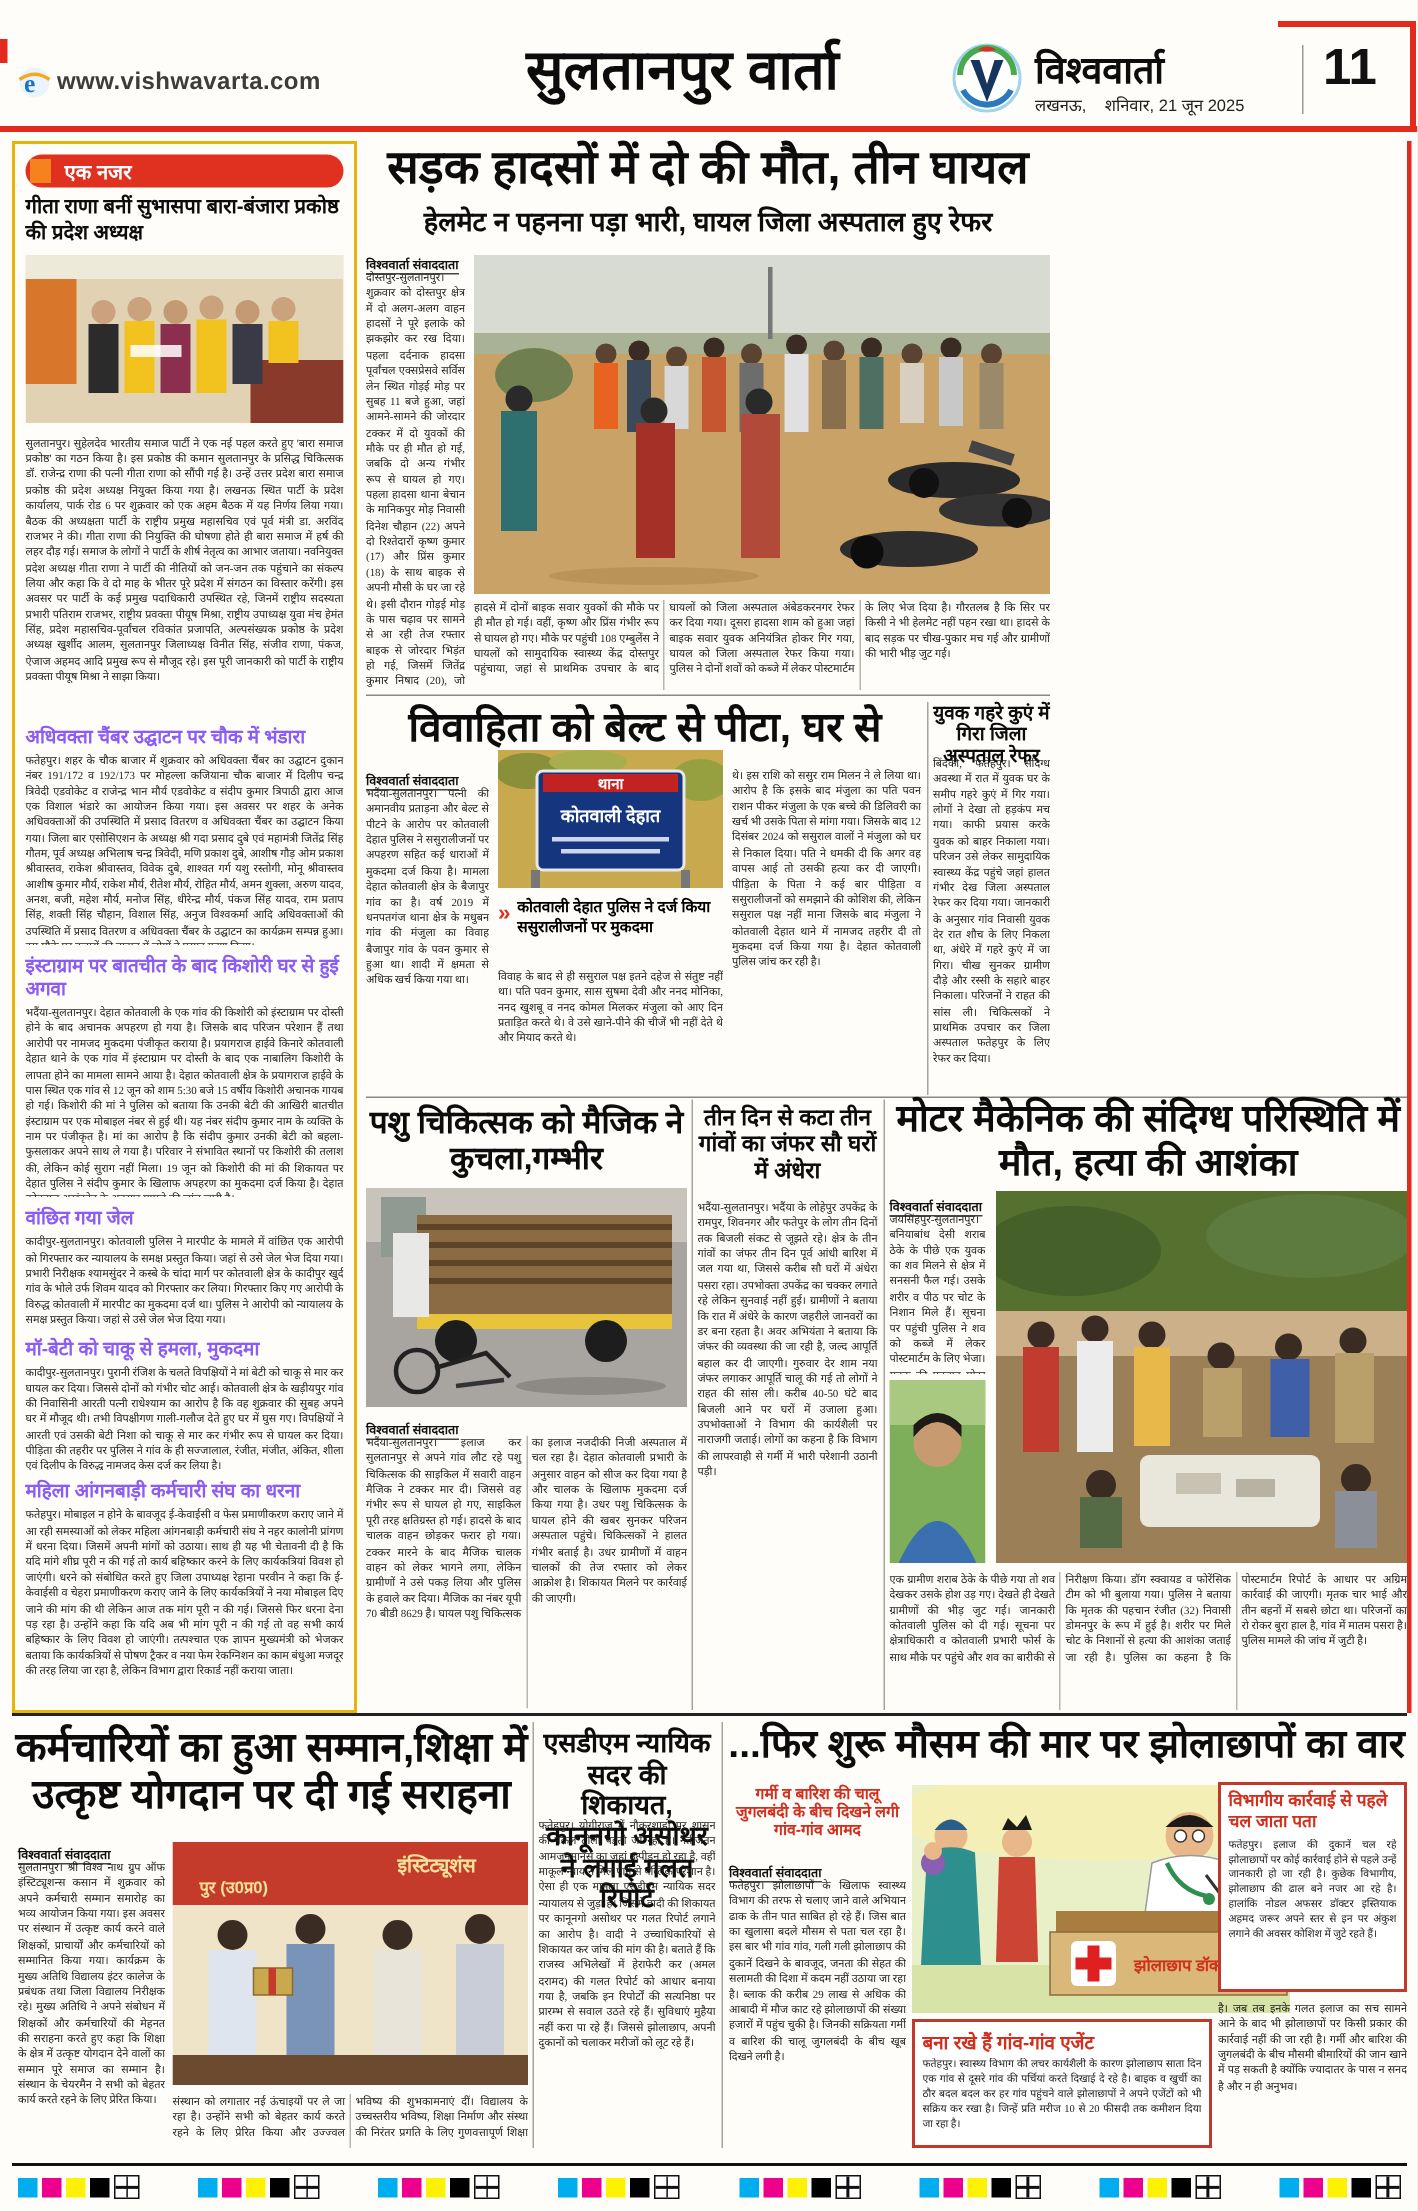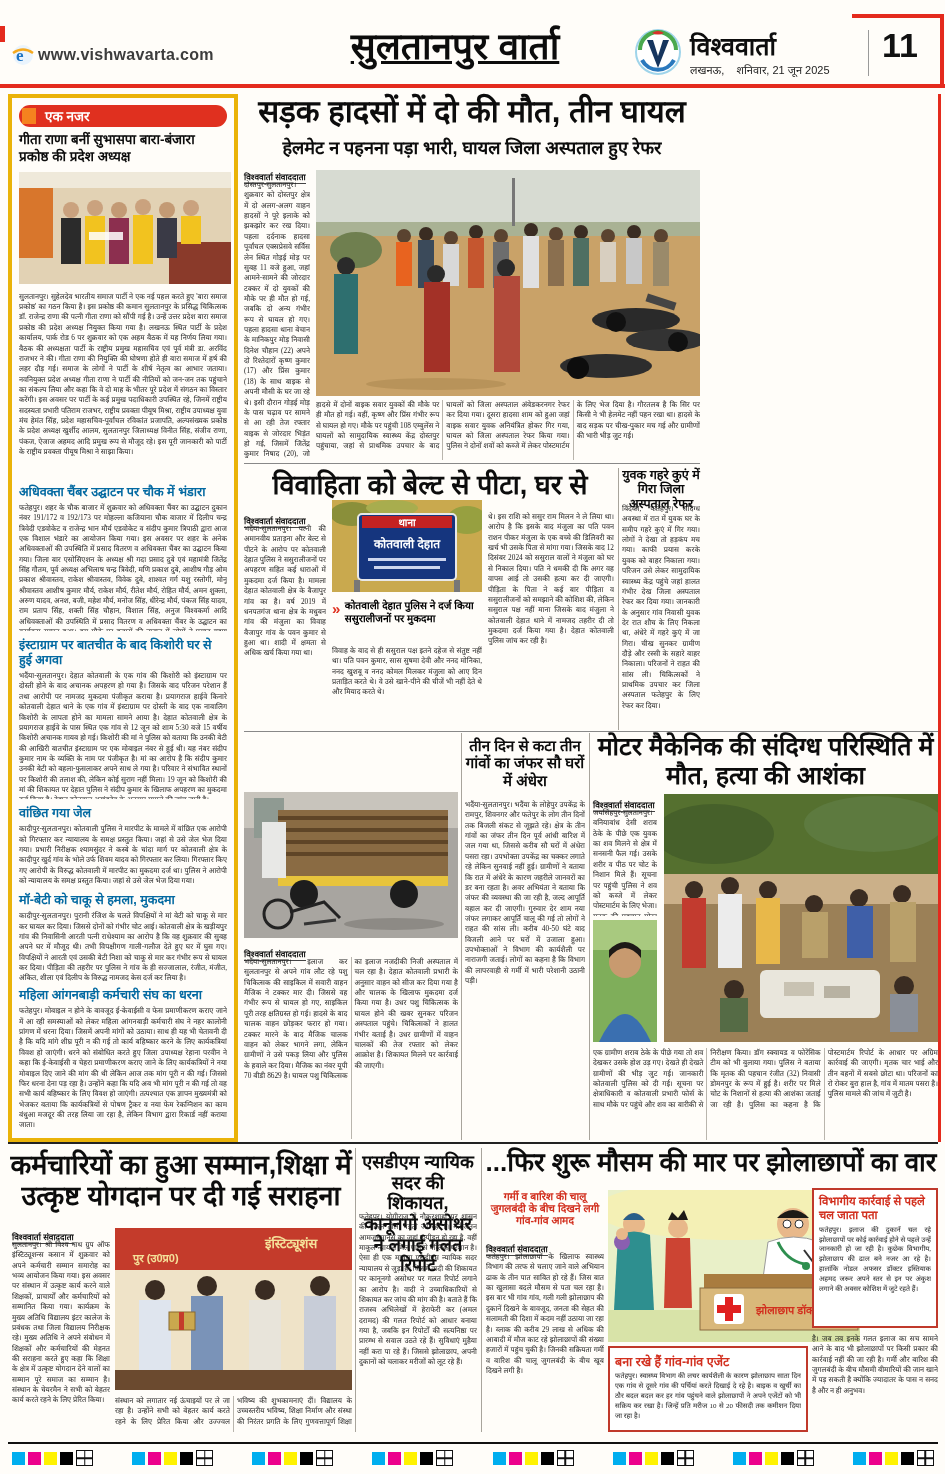--- a/index.html
+++ b/index.html
@@ -6,21 +6,21 @@
   .page{position:relative;width:945px;height:1474px;background:#fffdf9;overflow:hidden;
         font-family:"Liberation Sans",sans-serif;}
   .abs{position:absolute;}
   .body-txt{font-size:7.3px;line-height:1.42;color:#1c1c1c;text-align:justify;overflow:hidden;
             font-family:"Liberation Serif",serif;word-break:break-word;}
   .cols2{column-count:2;column-gap:7px;column-rule:1px solid #b9b5ad;}
   .cols3{column-count:3;column-gap:7px;column-rule:1px solid #b9b5ad;}
   .byline{font-size:8.4px;font-weight:bold;color:#111;border-bottom:1px solid #444;
           display:inline-block;padding-bottom:1px;}
   .hl{font-weight:bold;color:#0c0c0c;text-align:center;line-height:1.15;}
-  .sec-head{font-size:12.6px;font-weight:bold;color:#0369a1;line-height:1.2;margin:7px 0 3px 0;}
+  .sec-head{font-size:12.6px;font-weight:bold;color:#8b5cf6;line-height:1.2;margin:7px 0 3px 0;}
   .vrule{background:#a8a49c;width:1px;}
   .hrule{background:#222;height:2px;}
   .redrule{background:#e42a1d;}
   .swatch{width:13px;height:13px;display:inline-block;}
   .reggroup{display:flex;gap:3px;align-items:center;}
   .regmark{width:15px;height:14px;border:1.6px solid #111;position:relative;background:#fff;}
   .regmark:before{content:"";position:absolute;left:50%;top:0;bottom:0;width:1.5px;background:#111;transform:translateX(-50%);}
   .regmark:after{content:"";position:absolute;top:50%;left:0;right:0;height:1.5px;background:#111;transform:translateY(-50%);}
   .boxed-red{border:2px solid #c0392b;background:#fff;}
   .boxhead-red{color:#d22f1e;font-weight:bold;text-align:left;}
@@ -32,41 +32,41 @@
 
   <div class="abs redrule" style="left:0;top:26px;width:5px;height:16px;"></div>
 
   <svg class="abs" style="left:12px;top:44px;" width="22" height="22" viewBox="0 0 22 22">
     <circle cx="11" cy="11" r="10" fill="#eaf4fd"></circle>
     <text x="4" y="17" font-size="17" font-weight="bold" fill="#1b73c4" font-family="Liberation Serif,serif">e</text>
     <path d="M1 9 Q11 2 21 9" stroke="#f5a91e" stroke-width="2.4" fill="none"></path>
   </svg>
   <div class="abs" style="left:38px;top:46px;font-size:16px;font-weight:bold;color:#3c3c3c;letter-spacing:.3px;">www.vishwavarta.com</div>
 
-  <div class="abs hl" style="left:255px;top:26px;width:400px;font-size:37px;text-decoration:underline;">सुलतानपुर वार्ता</div>
+  <div class="abs hl" style="left:255px;top:26px;width:400px;font-size:37px;">सुलतानपुर वार्ता</div>
 
   <svg class="abs" style="left:634px;top:28px;" width="48" height="48" viewBox="0 0 48 48">
     <circle cx="24" cy="24" r="22" fill="#ffffff" stroke="#9fd4ea" stroke-width="2"></circle>
     <path d="M6 22 A18 18 0 0 1 42 22" fill="none" stroke="#4aa94e" stroke-width="4"></path>
     <path d="M8 32 A18 18 0 0 0 40 32" fill="none" stroke="#2b79bd" stroke-width="4"></path>
     <path d="M13 12 L24 40 L35 12 L29 12 L24 28 L19 12 Z" fill="#16355e"></path>
     <path d="M18 5 Q24 1 30 5 Q24 8 18 5" fill="#d8302a"></path>
   </svg>
   <div class="abs" style="left:690px;top:28px;font-size:25px;font-weight:bold;color:#0d0d0d;">विश्ववार्ता</div>
   <div class="abs" style="left:690px;top:62px;font-size:11px;font-weight:normal;color:#222;white-space:pre;">लखनऊ,    शनिवार, 21 जून 2025</div>
 
   <div class="abs" style="left:852px;top:14px;width:88px;height:70px;border-top:4px solid #e42a1d;border-right:4px solid #e42a1d;">
     <div class="abs" style="left:16px;top:12px;width:1px;height:46px;background:#9a9a9a;"></div>
     <div class="abs" style="left:30px;top:8px;font-size:34px;font-weight:bold;color:#111;">11</div>
   </div>
 
   <div class="abs redrule" style="left:0;top:84px;width:945px;height:4px;"></div>
   <div class="abs redrule" style="left:938px;top:94px;width:3px;height:1048px;"></div>
 
-  <div class="abs" style="left:8px;top:94px;width:230px;height:1048px;border:4px solid #eab308;padding:7px;box-sizing:border-box;overflow:hidden;">
+  <div class="abs" style="left:8px;top:94px;width:230px;height:1048px;border:2px solid #eab308;padding:7px;box-sizing:border-box;overflow:hidden;">
     <div style="position:relative;height:22px;background:#e0301f;border-radius:11px;margin-bottom:5px;">
       <div style="position:absolute;left:3px;top:3px;width:14px;height:16px;background:#f5821f;"></div>
       <div style="position:absolute;left:26px;top:2px;color:#fff;font-weight:bold;font-size:13.5px;">एक नजर</div>
     </div>
     <div style="font-size:13.5px;font-weight:bold;line-height:1.25;color:#0c0c0c;">गीता राणा बनीं सुभासपा बारा-बंजारा प्रकोष्ठ की प्रदेश अध्यक्ष</div>
 
     <svg width="212" height="112" viewBox="0 0 212 112" style="margin-top:6px;">
       <rect width="212" height="112" fill="#e2d2b4"></rect>
       <rect width="212" height="16" fill="#efe9da"></rect>
       <rect x="0" y="16" width="34" height="70" fill="#d8762c"></rect>
@@ -192,20 +192,21 @@
   </div>
   <div class="abs body-txt" style="left:332px;top:646px;width:150px;height:84px;">विवाह के बाद से ही ससुराल पक्ष इतने दहेज से संतुष्ट नहीं था। पति पवन कुमार, सास सुषमा देवी और ननद मोनिका, ननद खुशबू व ननद कोमल मिलकर मंजुला को आए दिन प्रताड़ित करते थे। वे उसे खाने-पीने की चीजें भी नहीं देते थे और मियाद करते थे।</div>
   <div class="abs body-txt" style="left:488px;top:512px;width:126px;height:218px;">थे। इस राशि को ससुर राम मिलन ने ले लिया था। आरोप है कि इसके बाद मंजुला का पति पवन राशन पीकर मंजुला के एक बच्चे की डिलिवरी का खर्च भी उसके पिता से मांगा गया। जिसके बाद 12 दिसंबर 2024 को ससुराल वालों ने मंजुला को घर से निकाल दिया। पति ने धमकी दी कि अगर वह वापस आई तो उसकी हत्या कर दी जाएगी। पीड़िता के पिता ने कई बार पीड़िता व ससुरालीजनों को समझाने की कोशिश की, लेकिन ससुराल पक्ष नहीं माना जिसके बाद मंजुला ने कोतवाली देहात थाने में नामजद तहरीर दी तो मुकदमा दर्ज किया गया है। देहात कोतवाली पुलिस जांच कर रही है।</div>
 
   <div class="abs vrule" style="left:618px;top:468px;height:262px;"></div>
   <div class="abs hl" style="left:622px;top:468px;width:78px;font-size:12.6px;">युवक गहरे कुएं में गिरा जिला अस्पताल रेफर</div>
   <div class="abs body-txt" style="left:622px;top:504px;width:78px;height:226px;">बिंदकी, फतेहपुर। संदिग्ध अवस्था में रात में युवक घर के समीप गहरे कुएं में गिर गया। लोगों ने देखा तो हड़कंप मच गया। काफी प्रयास करके युवक को बाहर निकाला गया। परिजन उसे लेकर सामुदायिक स्वास्थ्य केंद्र पहुंचे जहां हालत गंभीर देख जिला अस्पताल रेफर कर दिया गया। जानकारी के अनुसार गांव निवासी युवक देर रात शौच के लिए निकला था, अंधेरे में गहरे कुएं में जा गिरा। चीख सुनकर ग्रामीण दौड़े और रस्सी के सहारे बाहर निकाला। परिजनों ने राहत की सांस ली। चिकित्सकों ने प्राथमिक उपचार कर जिला अस्पताल फतेहपुर के लिए रेफर कर दिया।</div>
 
   <div class="abs hrule" style="left:244px;top:731px;width:694px;height:1px;background:#888;"></div>
 
+  <div class="abs hl" style="left:244px;top:737px;width:214px;font-size:21px;">पशु चिकित्सक को मैजिक ने कुचला,गम्भीर</div>
 
   <svg class="abs" style="left:244px;top:792px;" width="214" height="146" viewBox="0 0 214 146">
     <rect width="214" height="146" fill="#a8a5a0"></rect>
     <rect width="214" height="36" fill="#c8c4bc"></rect>
     <rect x="10" y="6" width="30" height="40" fill="#8f9a92"></rect>
     <g>
       <rect x="34" y="18" width="170" height="66" fill="#8a6b43"></rect>
       <rect x="34" y="24" width="170" height="4" fill="#5f4527"></rect>
         <rect x="34" y="36" width="170" height="4" fill="#5f4527"></rect>
       <rect x="34" y="48" width="170" height="4" fill="#5f4527"></rect>

